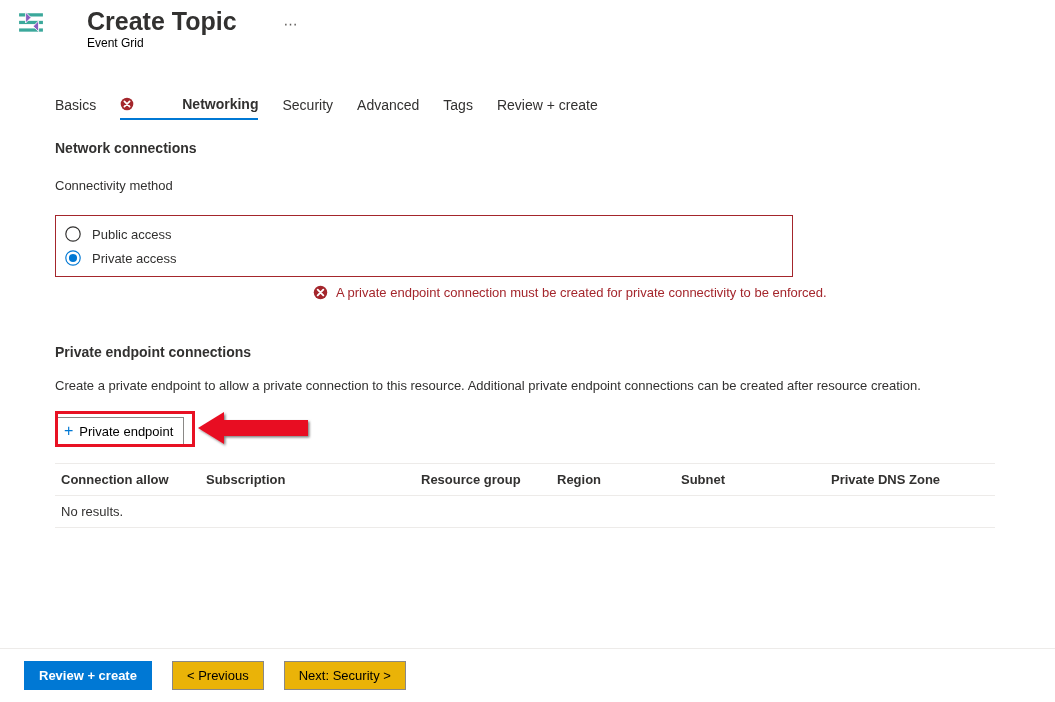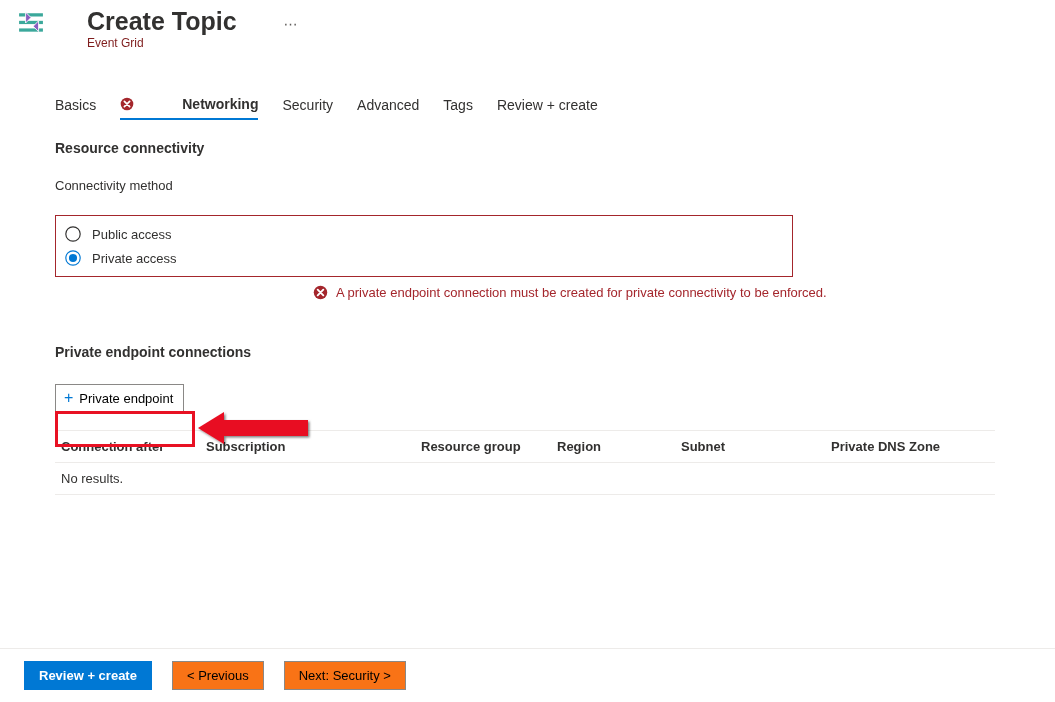--- a/index.html
+++ b/index.html
@@ -25,21 +25,21 @@
     margin-top: 4px;
   }
   .page-title {
     font-size: 25px;
     font-weight: 600;
     color: #323130;
     line-height: 1.2;
   }
   .subtitle {
     font-size: 12px;
-    color: #7f1d1d;
+    color: #000000;
     margin-top: 0px;
   }
   .title-more {
     margin-left: 16px;
     margin-top: 10px;
     color: #605e5c;
     font-size: 14px;
     cursor: pointer;
   }
   .tabs {
@@ -188,21 +188,21 @@
     padding: 12px 24px;
     display: flex;
     gap: 20px;
     background: #fff;
   }
   .btn {
     font-size: 13px;
     padding: 6px 14px;
     cursor: pointer;
     border: 1px solid #8a8886;
-    background: #f97316;
+    background: #eab308;
   }
   .btn.primary {
     background: #0078d4;
     color: #fff;
     border-color: #0078d4;
     font-weight: 600;
   }
 </style>
 </head>
 <body>
@@ -231,21 +231,21 @@
     </svg>
     <span>Networking</span>
   </div>
   <div class="tab">Security</div>
   <div class="tab">Advanced</div>
   <div class="tab">Tags</div>
   <div class="tab">Review + create</div>
 </div>
 
 <div class="content">
-  <div class="section-heading">Resource connectivity</div>
+  <div class="section-heading">Network connections</div>
 
   <div class="form-row">
     <div class="form-label">Connectivity method</div>
     <div class="radio-group-box">
       <div class="radio-row">
         <svg class="radio" viewBox="0 0 20 20">
           <circle cx="10" cy="10" r="8" fill="none" stroke="#323130" stroke-width="1.3"></circle>
         </svg>
         <span class="radio-label">Public access</span>
       </div>
@@ -261,29 +261,30 @@
 
   <div class="validation-row">
     <svg width="15" height="15" viewBox="0 0 16 16">
       <circle cx="8" cy="8" r="7.2" fill="#a4262c"></circle>
       <path d="M5 5 L11 11 M11 5 L5 11" stroke="#fff" stroke-width="2" stroke-linecap="round"></path>
     </svg>
     <span>A private endpoint connection must be created for private connectivity to be enforced.</span>
   </div>
 
   <div class="section-heading2">Private endpoint connections</div>
+  <div class="desc">Create a private endpoint to allow a private connection to this resource. Additional private endpoint connections can be created after resource creation.</div>
 
   <button class="private-endpoint-btn">
     <span class="plus">+</span>
     <span>Private endpoint</span>
   </button>
 
   <div class="table">
     <div class="table-header">
-      <div class="th1">Connection after</div>
+      <div class="th1">Connection allow</div>
       <div class="th2">Subscription</div>
       <div class="th3">Resource group</div>
       <div class="th4">Region</div>
       <div class="th5">Subnet</div>
       <div class="th6">Private DNS Zone</div>
     </div>
     <div class="table-row">
       <div>No results.</div>
     </div>
   </div>

